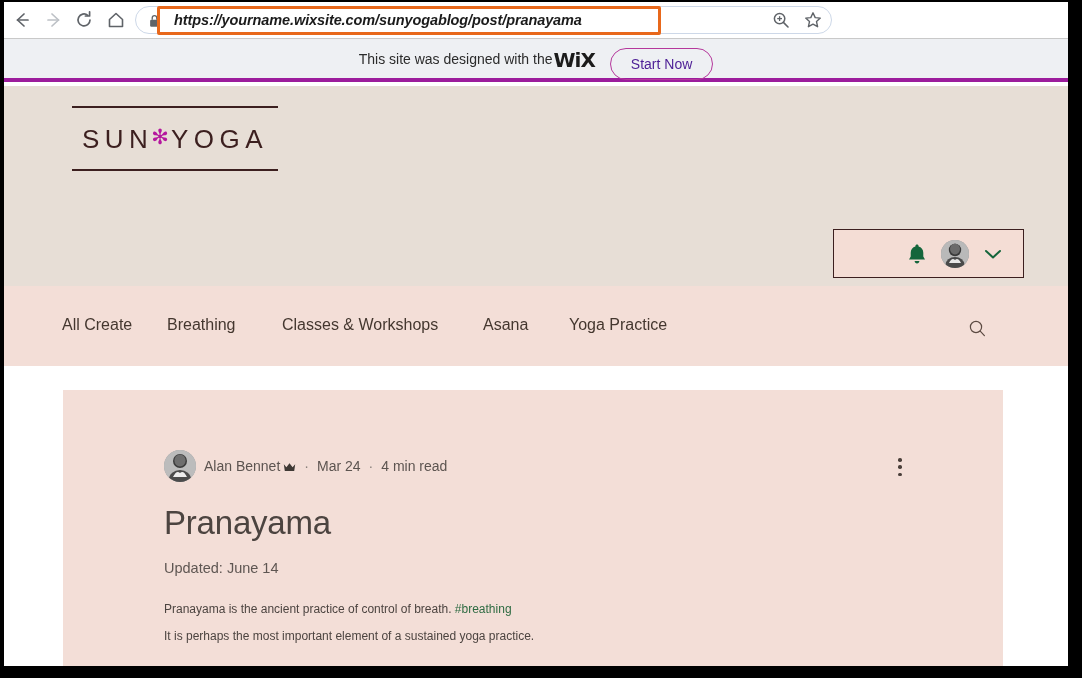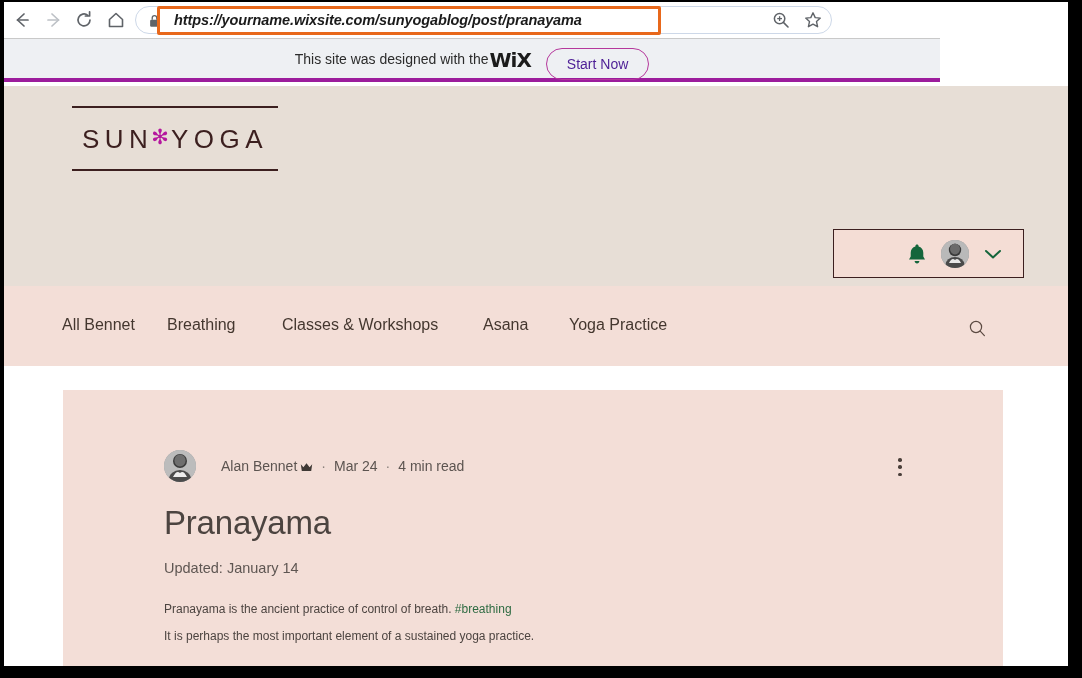--- a/index.html
+++ b/index.html
@@ -70,21 +70,21 @@
     letter-spacing: -0.1px;
     white-space: nowrap;
     font-style: italic;
   }
   #zoom-icon { position: absolute; left: 768px; top: 9px; width: 18px; height: 18px; cursor: pointer; }
   #bookmark-star { position: absolute; left: 800px; top: 9px; width: 18px; height: 18px; cursor: pointer; }
 
   
   #wix-banner {
     position: absolute; left: 0; top: 36px;
-    width: 936px; height: 44px;
+    width: 1064px; height: 44px;
     background: #eef0f3;
     border-top: 1px solid #c9c9c9;
     border-bottom: 4px solid #9c1c9c;
     display: flex; align-items: center; justify-content: center;
   }
   #wix-banner-inner { display: flex; align-items: center; gap: 0px; }
   #wix-banner-text {
     font-size: 14px; color: #2b2b2b; white-space: nowrap;
   }
   #wix-logo-word {
@@ -183,21 +183,21 @@
   #post-meta {
     position: absolute; left: 101px; top: 60px;
     display: flex; align-items: center; gap: 0;
   }
   #post-avatar {
     width: 32px; height: 32px; border-radius: 50%;
     overflow: hidden; background: #9a9a9a; position: relative;
     cursor: pointer;
   }
   #post-meta-text {
-    margin-left: 25px;
+    margin-left: 8px;
     display: flex; align-items: center;
     font-size: 14px; color: #5c5450;
     white-space: nowrap;
   }
   #author-name { color: #5c5450; cursor: pointer; }
   #author-badge-icon { margin-left: 3px; position: relative; top: 1px; }
   .meta-dot { margin: 0 8px; color: #8a817c; }
 
   #post-title {
     position: absolute; left: 101px; top: 114px;
@@ -322,21 +322,21 @@
 
     <div id="main-nav">
       <div class="main-nav-item" style="left:112px">Home</div>
       <div class="main-nav-item" style="left:286px">Class Schedule</div>
       <div class="main-nav-item" style="left:515px">Blog</div>
       <div class="main-nav-item" style="left:676px">Contact</div>
     </div>
   </div>
 
   <div id="category-bar">
-    <div class="category-item" style="left:58px">All Bennet</div>
+    <div class="category-item" style="left:58px">All Create</div>
     <div class="category-item" style="left:163px">Breathing</div>
     <div class="category-item" style="left:278px">Classes &amp; Workshops</div>
     <div class="category-item" style="left:479px">Asana</div>
     <div class="category-item" style="left:565px">Yoga Practice</div>
   </div>
 
   <svg id="category-search-icon" viewBox="0 0 19 19">
     <circle cx="8" cy="8" r="5.6" fill="none" stroke="#5b4a42" stroke-width="1.2"></circle>
     <line x1="12.2" y1="12.2" x2="16.4" y2="16.6" stroke="#5b4a42" stroke-width="1.2" stroke-linecap="round"></line>
   </svg>
@@ -366,21 +366,21 @@
       </div>
     </div>
 
     <div id="post-more-menu">
       <div class="more-dot"></div>
       <div class="more-dot"></div>
       <div class="more-dot"></div>
     </div>
 
     <div id="post-title">Pranayama</div>
-    <div id="post-updated">Updated: January 14</div>
+    <div id="post-updated">Updated: June 14</div>
 
     <div id="post-body">
       <div>
         <span>Pranayama is the ancient practice of control of breath.</span>
         <span id="post-hashtag">#breathing</span>
       </div>
       <div>It is perhaps the most important element of a sustained yoga practice.</div>
     </div>
   </div>
 

